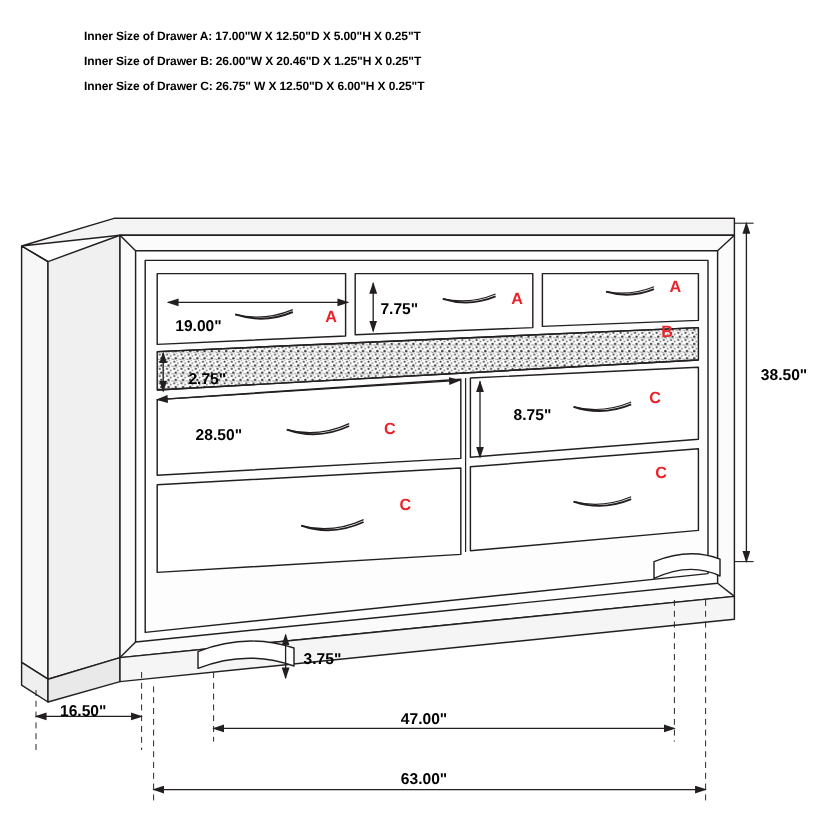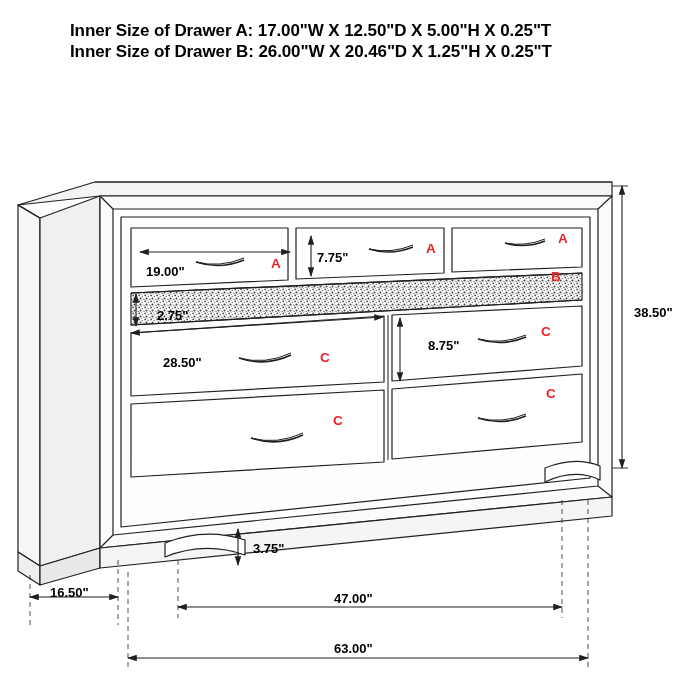--- a/index.html
+++ b/index.html
@@ -16,21 +16,21 @@
   }
   #stage {
     position: relative;
     width: 700px;
     height: 700px;
   }
   .spec-block {
     position: absolute;
     left: 70px;
     top: 20px;
-    font-size: 17px;
+    font-size: 10px;
     font-weight: bold;
     color: #000;
     line-height: 21px;
     letter-spacing: -0.1px;
   }
   .spec-line { white-space: nowrap; }
   svg { position: absolute; left: 0; top: 0; }
   .lbl {
     position: absolute;
     font-size: 13px;
@@ -47,20 +47,21 @@
   }
 </style>
 </head>
 <body>
 
 <div id="stage">
 
   <div class="spec-block">
     <div class="spec-line">Inner Size of Drawer A: 17.00"W X 12.50"D X 5.00"H X 0.25"T</div>
     <div class="spec-line">Inner Size of Drawer B: 26.00"W X 20.46"D X 1.25"H X 0.25"T</div>
+    <div class="spec-line">Inner Size of Drawer C: 26.75" W X 12.50"D X 6.00"H X 0.25"T</div>
   </div>
 
   <svg width="700" height="700" viewBox="0 0 700 700">
     <defs>
       <pattern id="glitter" width="6" height="6" patternUnits="userSpaceOnUse">
         <rect width="6" height="6" fill="#ffffff"></rect>
         <circle cx="1.2" cy="1.4" r="0.9" fill="#4a4a4a"></circle>
         <circle cx="4.3" cy="2.6" r="0.75" fill="#777"></circle>
         <circle cx="2.5" cy="4.6" r="1.0" fill="#3d3d3d"></circle>
         <circle cx="5.3" cy="5.2" r="0.6" fill="#8a8a8a"></circle>

